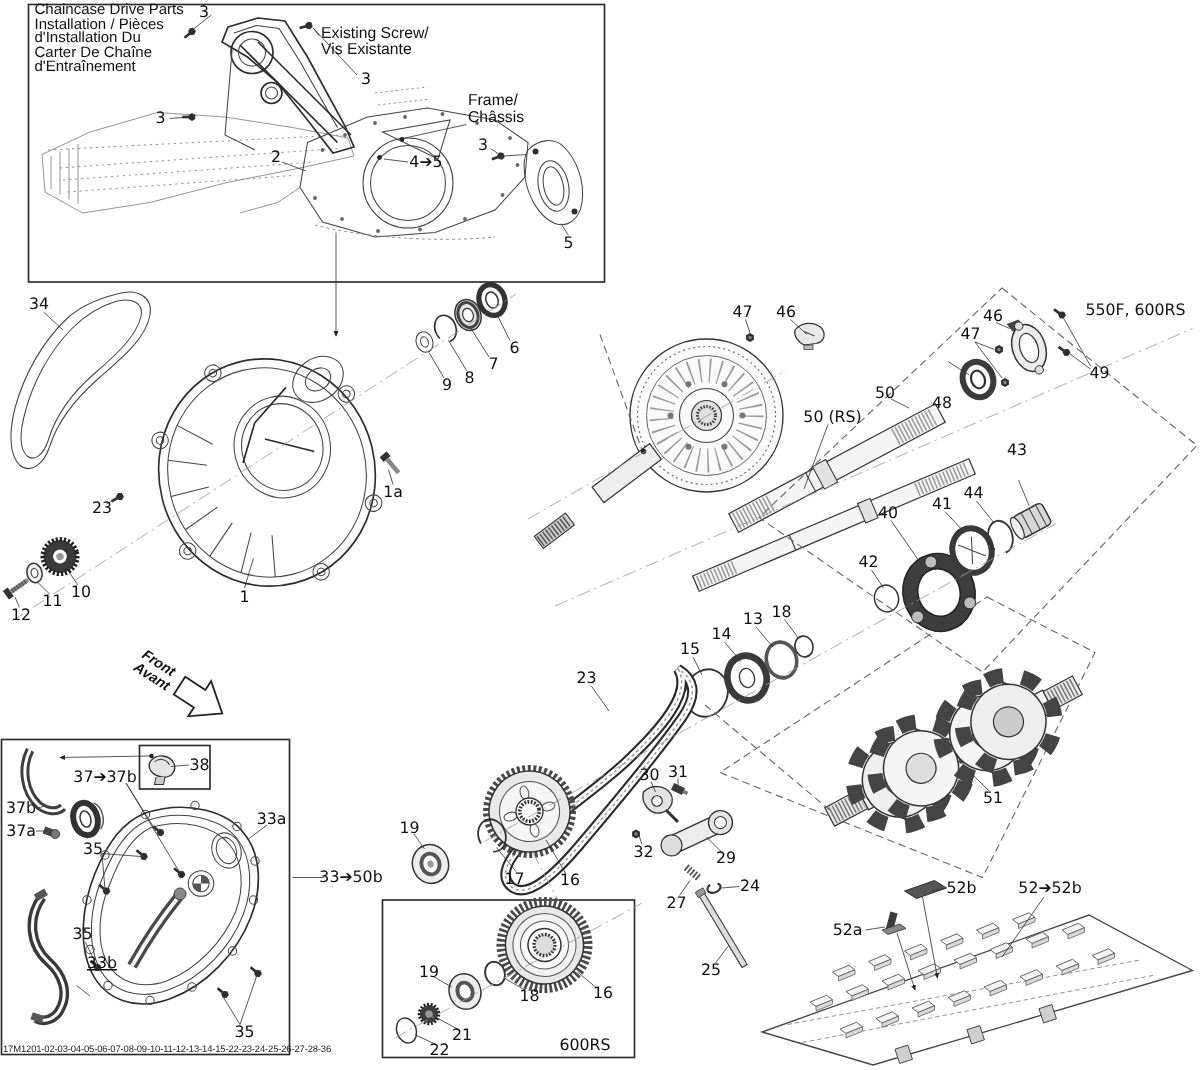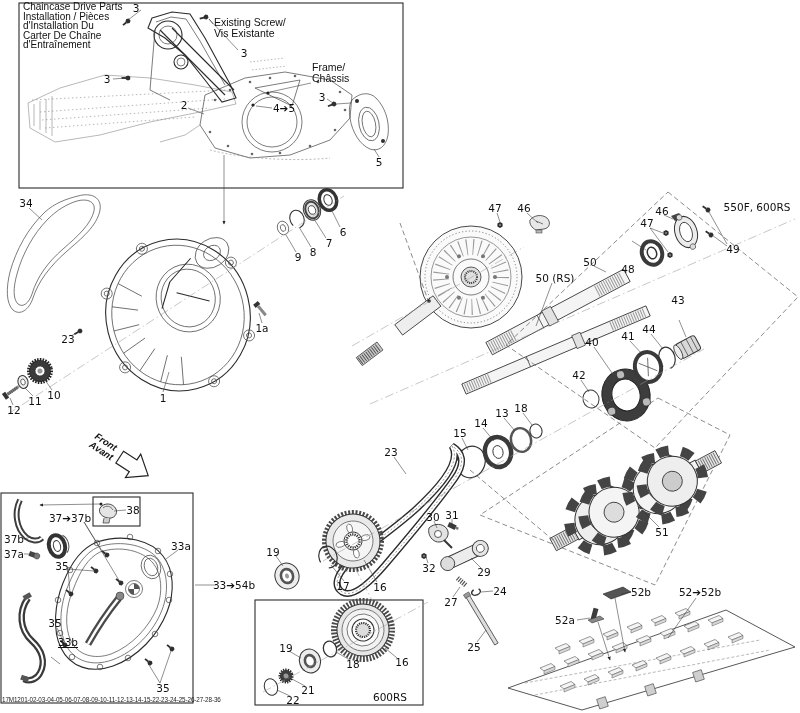--- a/index.html
+++ b/index.html
@@ -656,19 +656,19 @@
       <div class="plabel" style="left: 402px; top: 662px;">16</div>
       <div class="plabel" style="left: 308px; top: 690px;">21</div>
       <div class="plabel" style="left: 293px; top: 700px;">22</div>
       <div class="plabel" style="left: 390px; top: 697px;">600RS</div>
       <div class="plabel" style="left: 133px; top: 510px;">38</div>
       <div class="plabel" style="left: 70px; top: 518px;">37➔37b</div>
       <div class="plabel" style="left: 14px; top: 539px;">37b</div>
       <div class="plabel" style="left: 14px; top: 554px;">37a</div>
       <div class="plabel" style="left: 62px; top: 566px;">35</div>
       <div class="plabel" style="left: 181px; top: 546px;">33a</div>
-      <div class="plabel" style="left: 234px; top: 585px;">33➔54b</div>
+      <div class="plabel" style="left: 234px; top: 585px;">33➔50b</div>
       <div class="plabel" style="left: 55px; top: 623px;">35</div>
       <div class="plabel" style="left: 68px; top: 642px; text-decoration: underline;">33b</div>
       <div class="plabel" style="left: 163px; top: 688px;">35</div>
     </div>
 
 </div>
 
 </body></html>

